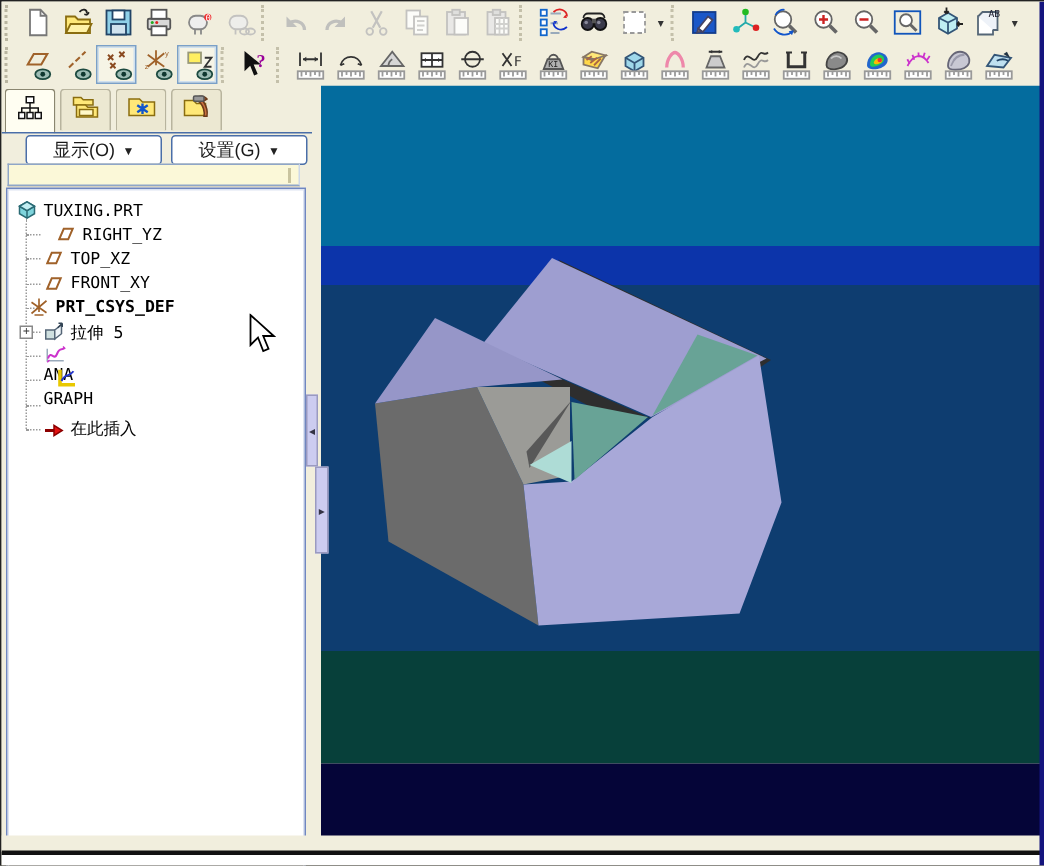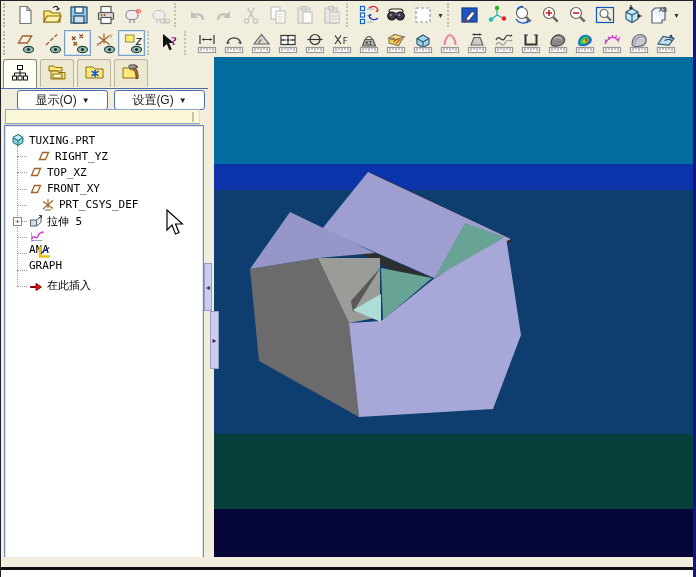--- a/index.html
+++ b/index.html
@@ -612,21 +612,21 @@
         <div class="tree-hstub" style="left: 12px; top: 62.6px; width: 10px;"></div>
         <div class="tree-row" style="left: 24px; top: 54.6px;">
           <span class="ticon">
             <svg width="14" height="14" viewBox="0 0 14 14">
               <path d="M2.5 10.5l3-7h6l-3 7z" fill="none" stroke="#a0622a" stroke-width="1.3"></path>
             </svg>
           </span>
           <span>FRONT_XY</span>
         </div>
         <div class="tree-hstub" style="left: 12px; top: 78.8px; width: 10px;"></div>
-        <div class="tree-row" style="left: 36px; top: 70.8px;">
+        <div class="tree-row" style="left: 14px; top: 70.8px; font-weight: bold;">
           <span class="ticon">
             <svg width="14" height="14" viewBox="0 0 14 14">
               <path d="M2 3.5l10 7M12 2.5L2 11M7 1v9M4 12h6" stroke="#a0622a" stroke-width="1.1" fill="none"></path>
             </svg>
           </span>
           <span>PRT_CSYS_DEF</span>
         </div>
         <div class="tree-hstub" style="left: 12px; top: 95px; width: 10px;"></div>
         <div class="tree-row" style="left: 24px; top: 87px;">
           <span class="ticon">

